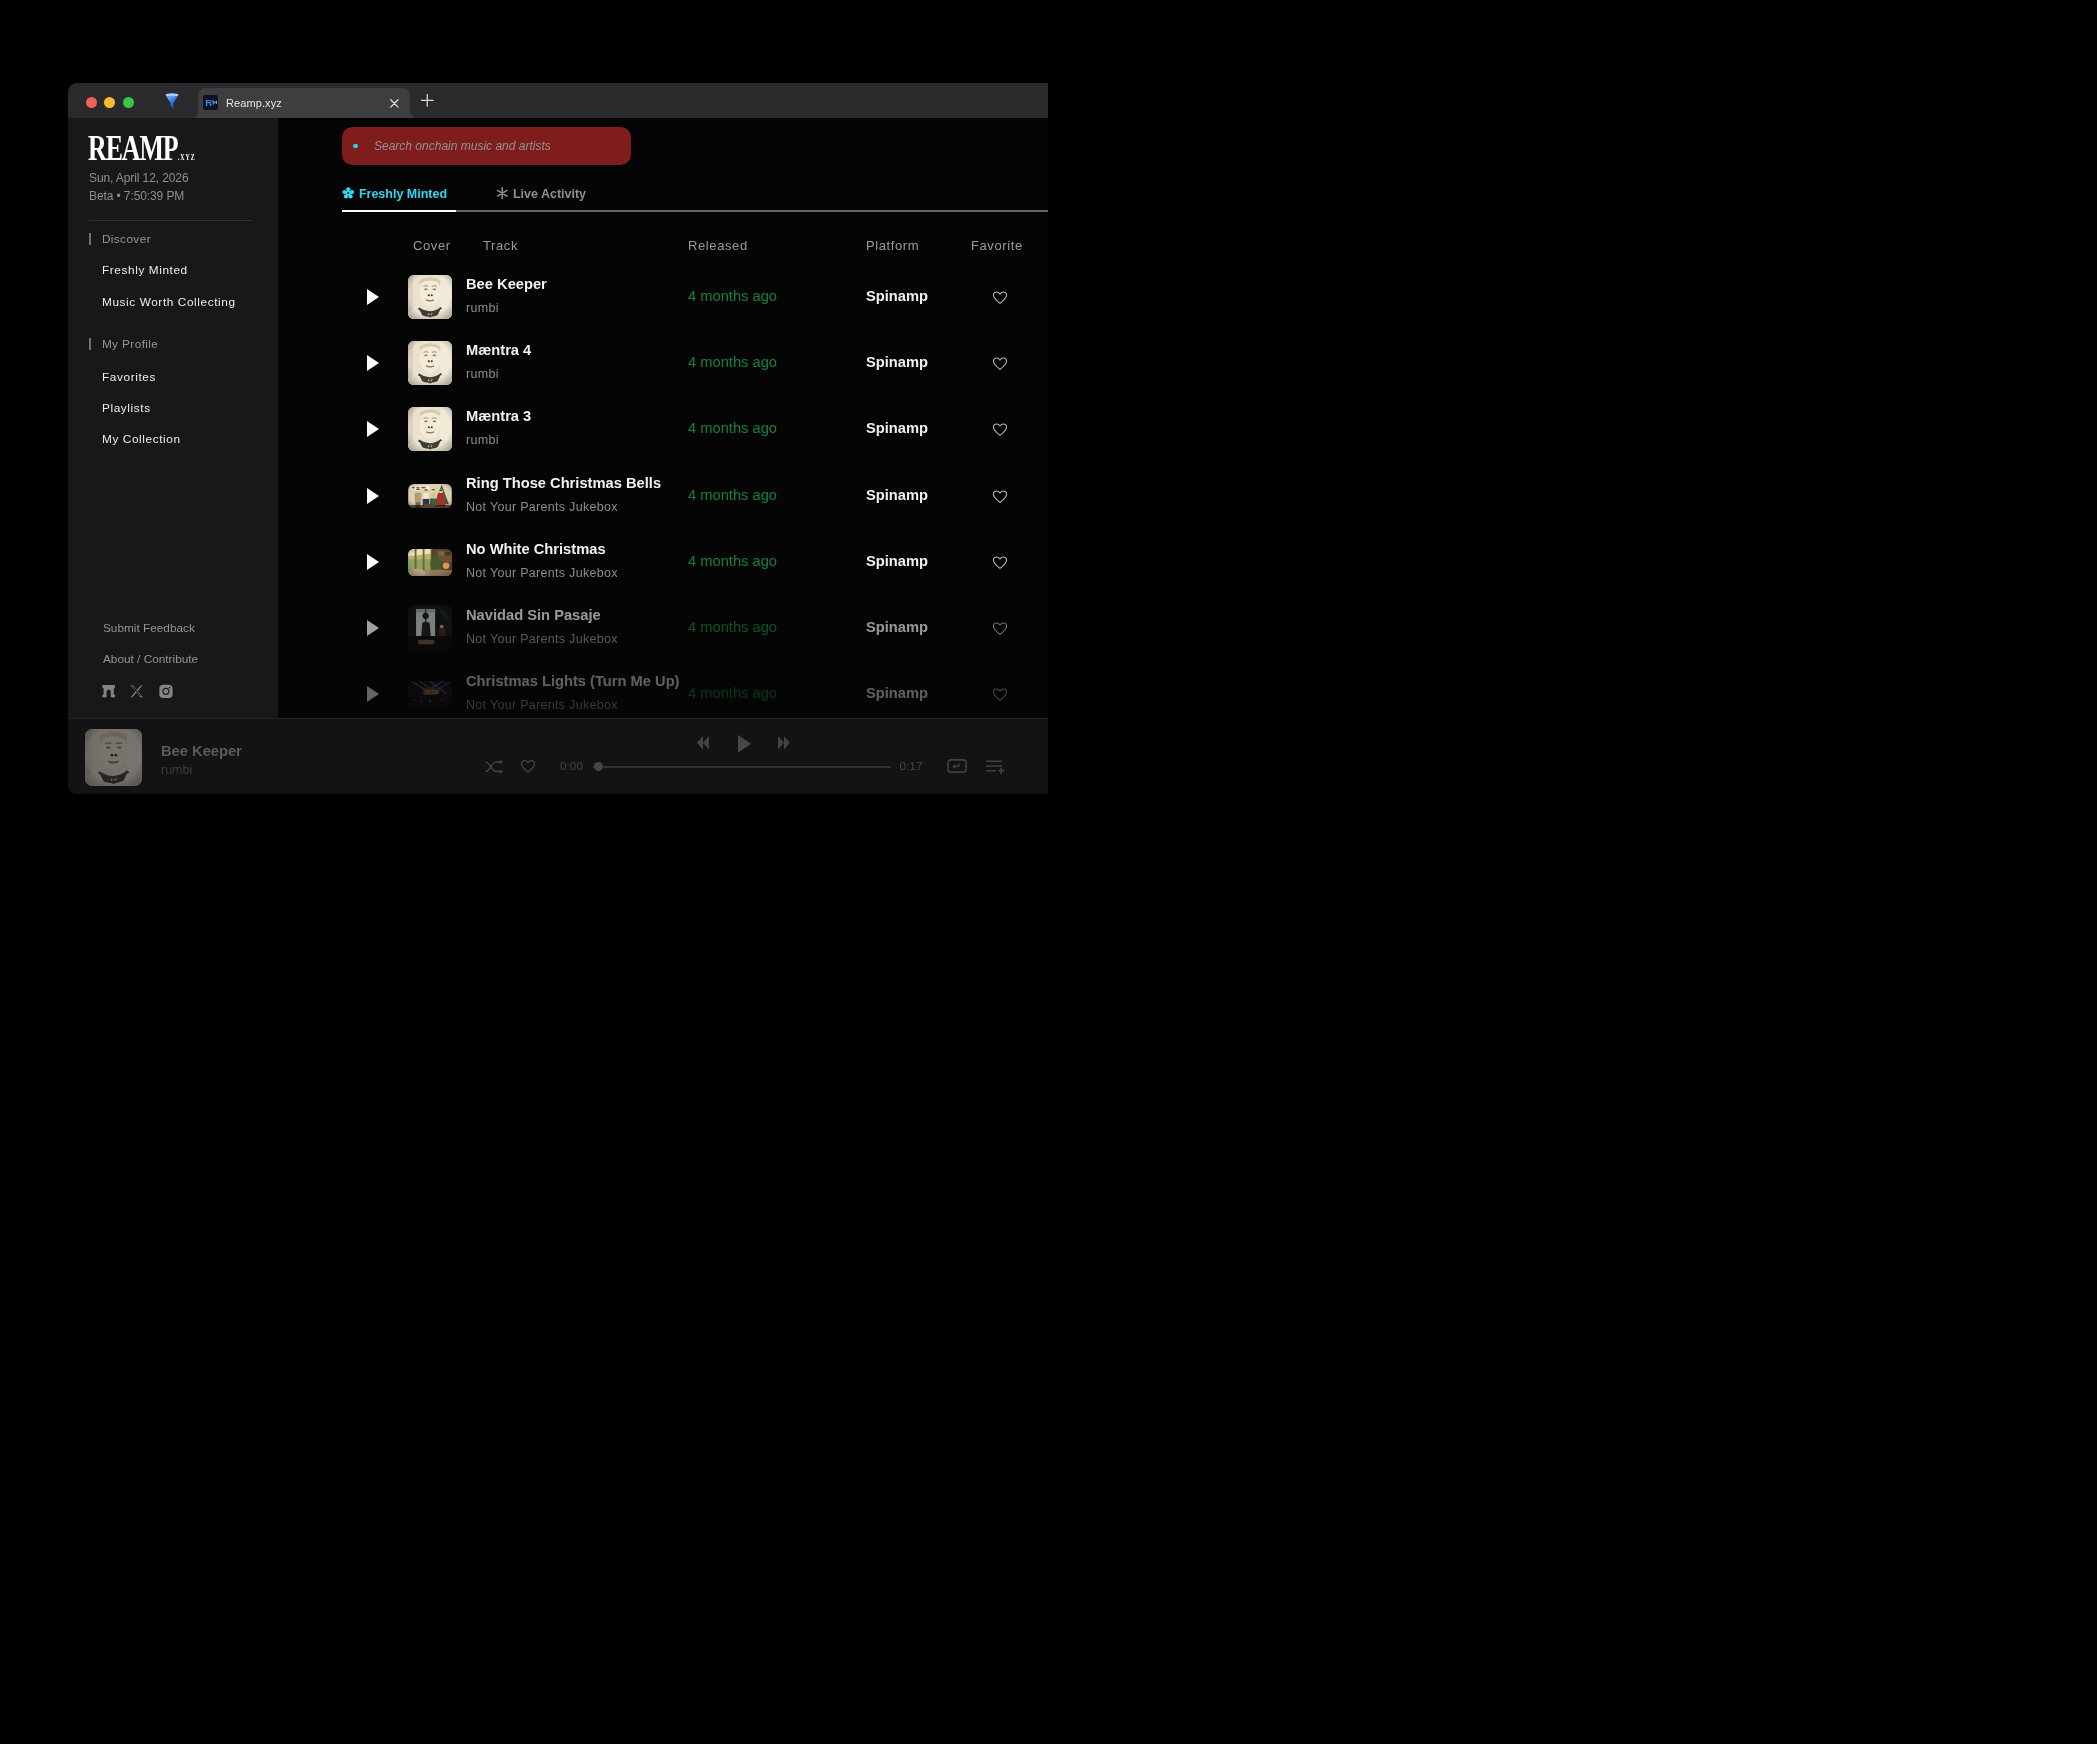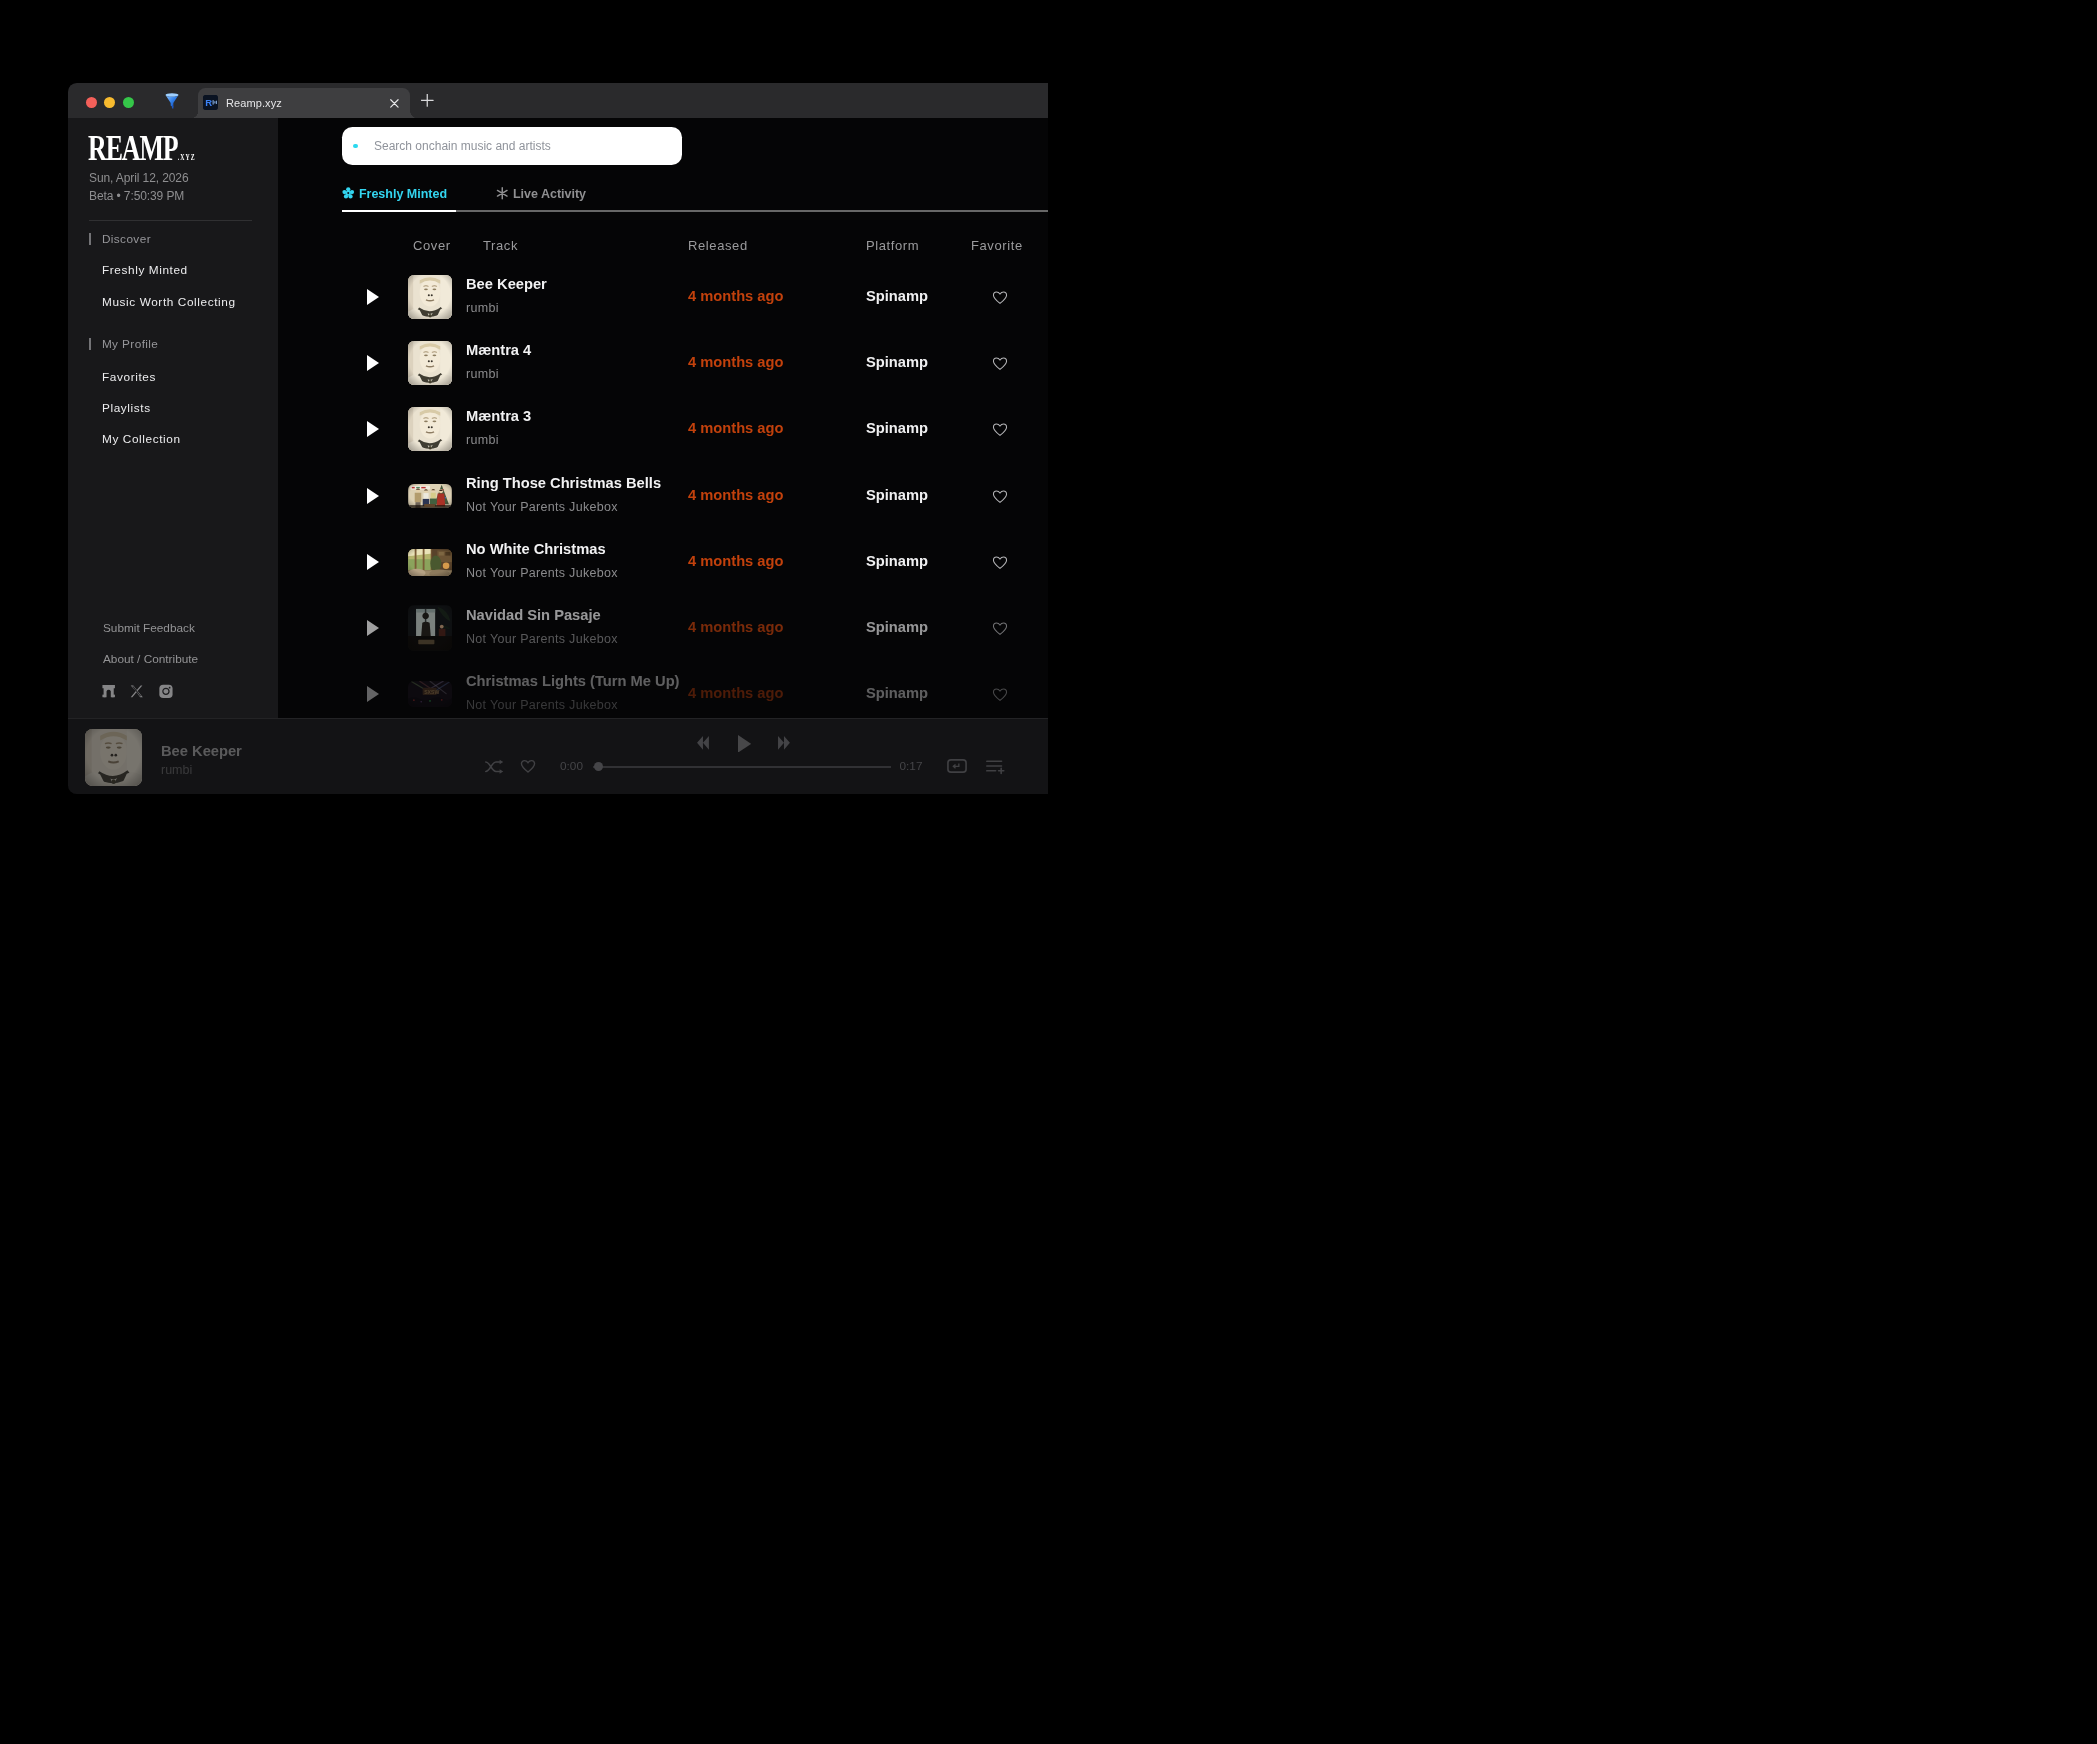--- a/index.html
+++ b/index.html
@@ -31,38 +31,38 @@
   .logoxyz { font-size:8px; letter-spacing:1.5px; }
   .sdate { position:absolute; left:21px; color:#8e8e90; font-size:12px; letter-spacing:-0.1px; }
   .sdivider { position:absolute; left:21px; top:102px; width:163px; height:0.7px; background:#303032; }
   .shead { position:absolute; left:21px; color:#96969a; font-size:11.8px; letter-spacing:0.4px; }
   .shead .bar { display:inline-block; width:2.2px; height:11.8px; background:#737376;
     margin-right:10.7px; vertical-align:-1.5px; }
   .sitem { position:absolute; left:34px; color:#ededef; font-size:11.8px; letter-spacing:0.6px; }
   .sfoot { position:absolute; left:35px; color:#939395; font-size:11.8px; }
   .sicons { position:absolute; left:34px; top:566px; }
   
-  .search { position:absolute; left:64px; top:8.5px; width:340px; height:38px;
-    border-radius:10.3px; background:#ffffff; }
+  .search { position:absolute; left:64px; top:8.5px; width:289px; height:38px;
+    border-radius:10.3px; background:#7f1d1d;font-style:italic; }
   .search .cdot { position:absolute; left:11.4px; top:17px; width:4.4px; height:4.4px;
     border-radius:50%; background:#2bd9ef; }
   .search .ph { position:absolute; left:32px; top:0; height:38px; line-height:38px;
     color:#8f939b; font-size:12px; }
   .tabitem { position:absolute; top:69px; font-size:12.5px; font-weight:bold; }
   .underline { position:absolute; top:92px; left:64px; width:707px; height:2.2px; background:#676767; }
   .underline .active { position:absolute; left:0; top:0; width:114px; height:2.2px; background:#fff; }
   .thead { position:absolute; color:#9b9b9d; font-size:13px; top:120px; letter-spacing:0.6px; }
   
   .row { position:absolute; left:0; width:771px; height:66px; }
   .play { position:absolute; left:89px; top:25px; width:0; height:0;
     border-left:12.5px solid #fff; border-top:8px solid transparent; border-bottom:8px solid transparent; }
   .cover { position:absolute; left:130px; border-radius:5.9px; overflow:hidden; }
   .rtitle { position:absolute; left:188px; top:12px; font-size:14.7px; font-weight:bold; color:#f2f2f3; }
   .rsub { position:absolute; left:188px; top:37px; font-size:12.5px; color:#8b8b8d; letter-spacing:0.3px; }
-  .rrel { position:absolute; left:410px; top:24px; font-size:14.7px; font-weight:bold; color:#c2410c; }
+  .rrel { position:absolute; left:410px; top:24px; font-size:14.7px; font-weight:normal; color:#15803d; }
   .rplat { position:absolute; left:588px; top:24px; font-size:14.7px; font-weight:bold; color:#f0f0f1; }
   .rheart { position:absolute; left:714px; top:26px; }
   
   .part { position:absolute; left:17px; top:9.6px; width:57px; height:57px; border-radius:7.4px;
     overflow:hidden; }
   .ptitle { position:absolute; left:93px; top:24px; font-size:14.7px; font-weight:bold;
     color:rgba(255,255,255,.30); }
   .psub { position:absolute; left:93px; top:44px; font-size:12.5px; color:rgba(255,255,255,.16); }
 </style>
 </head>

